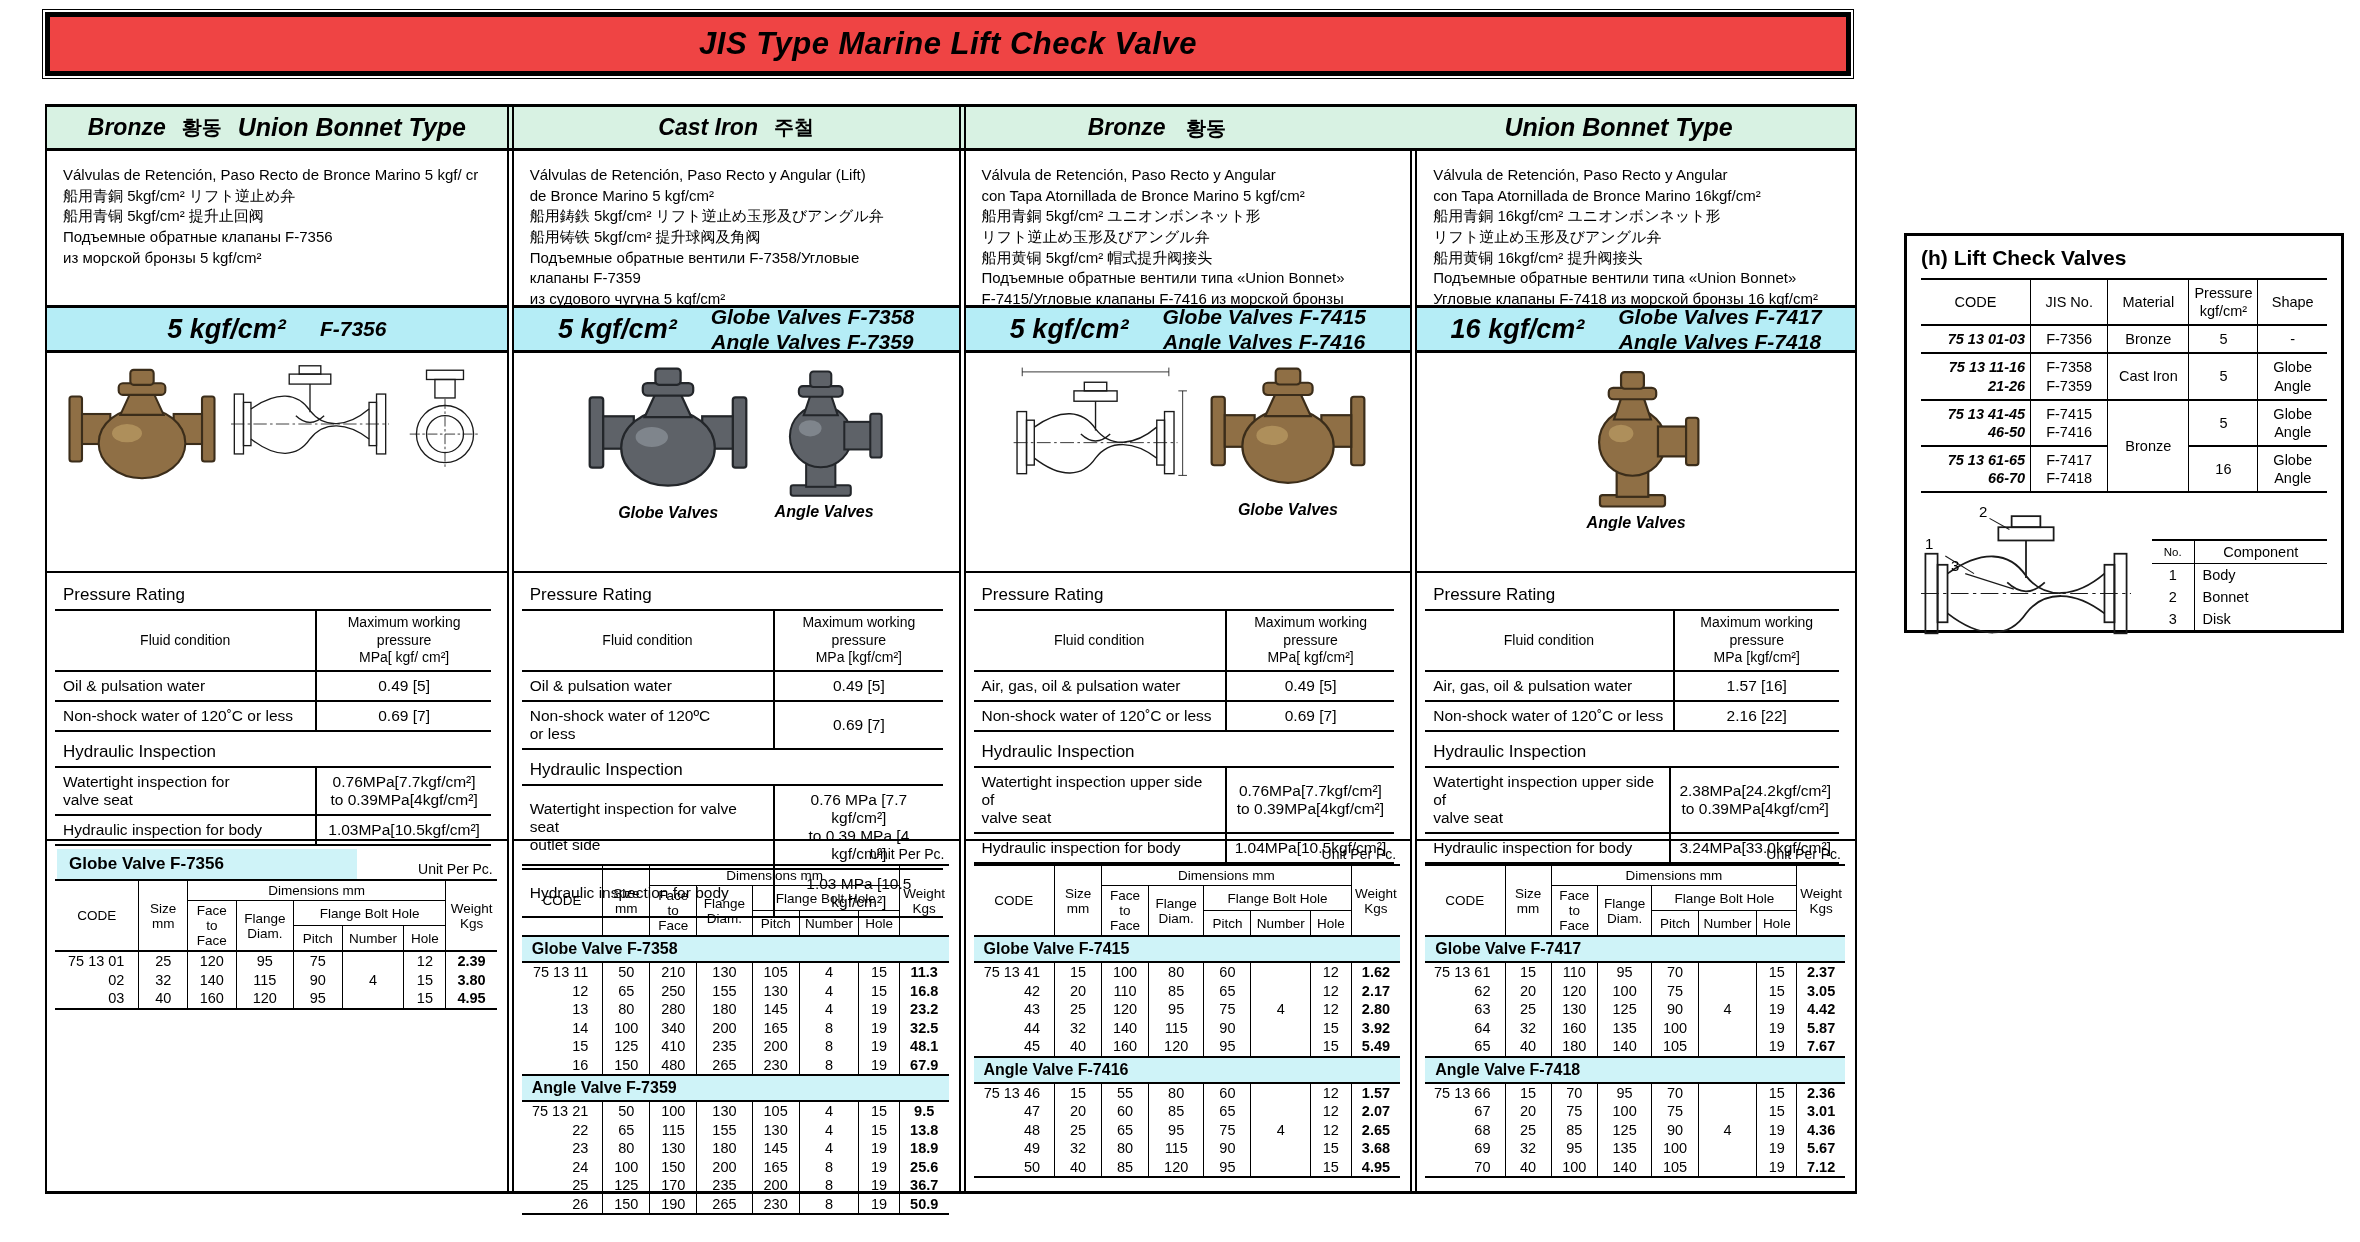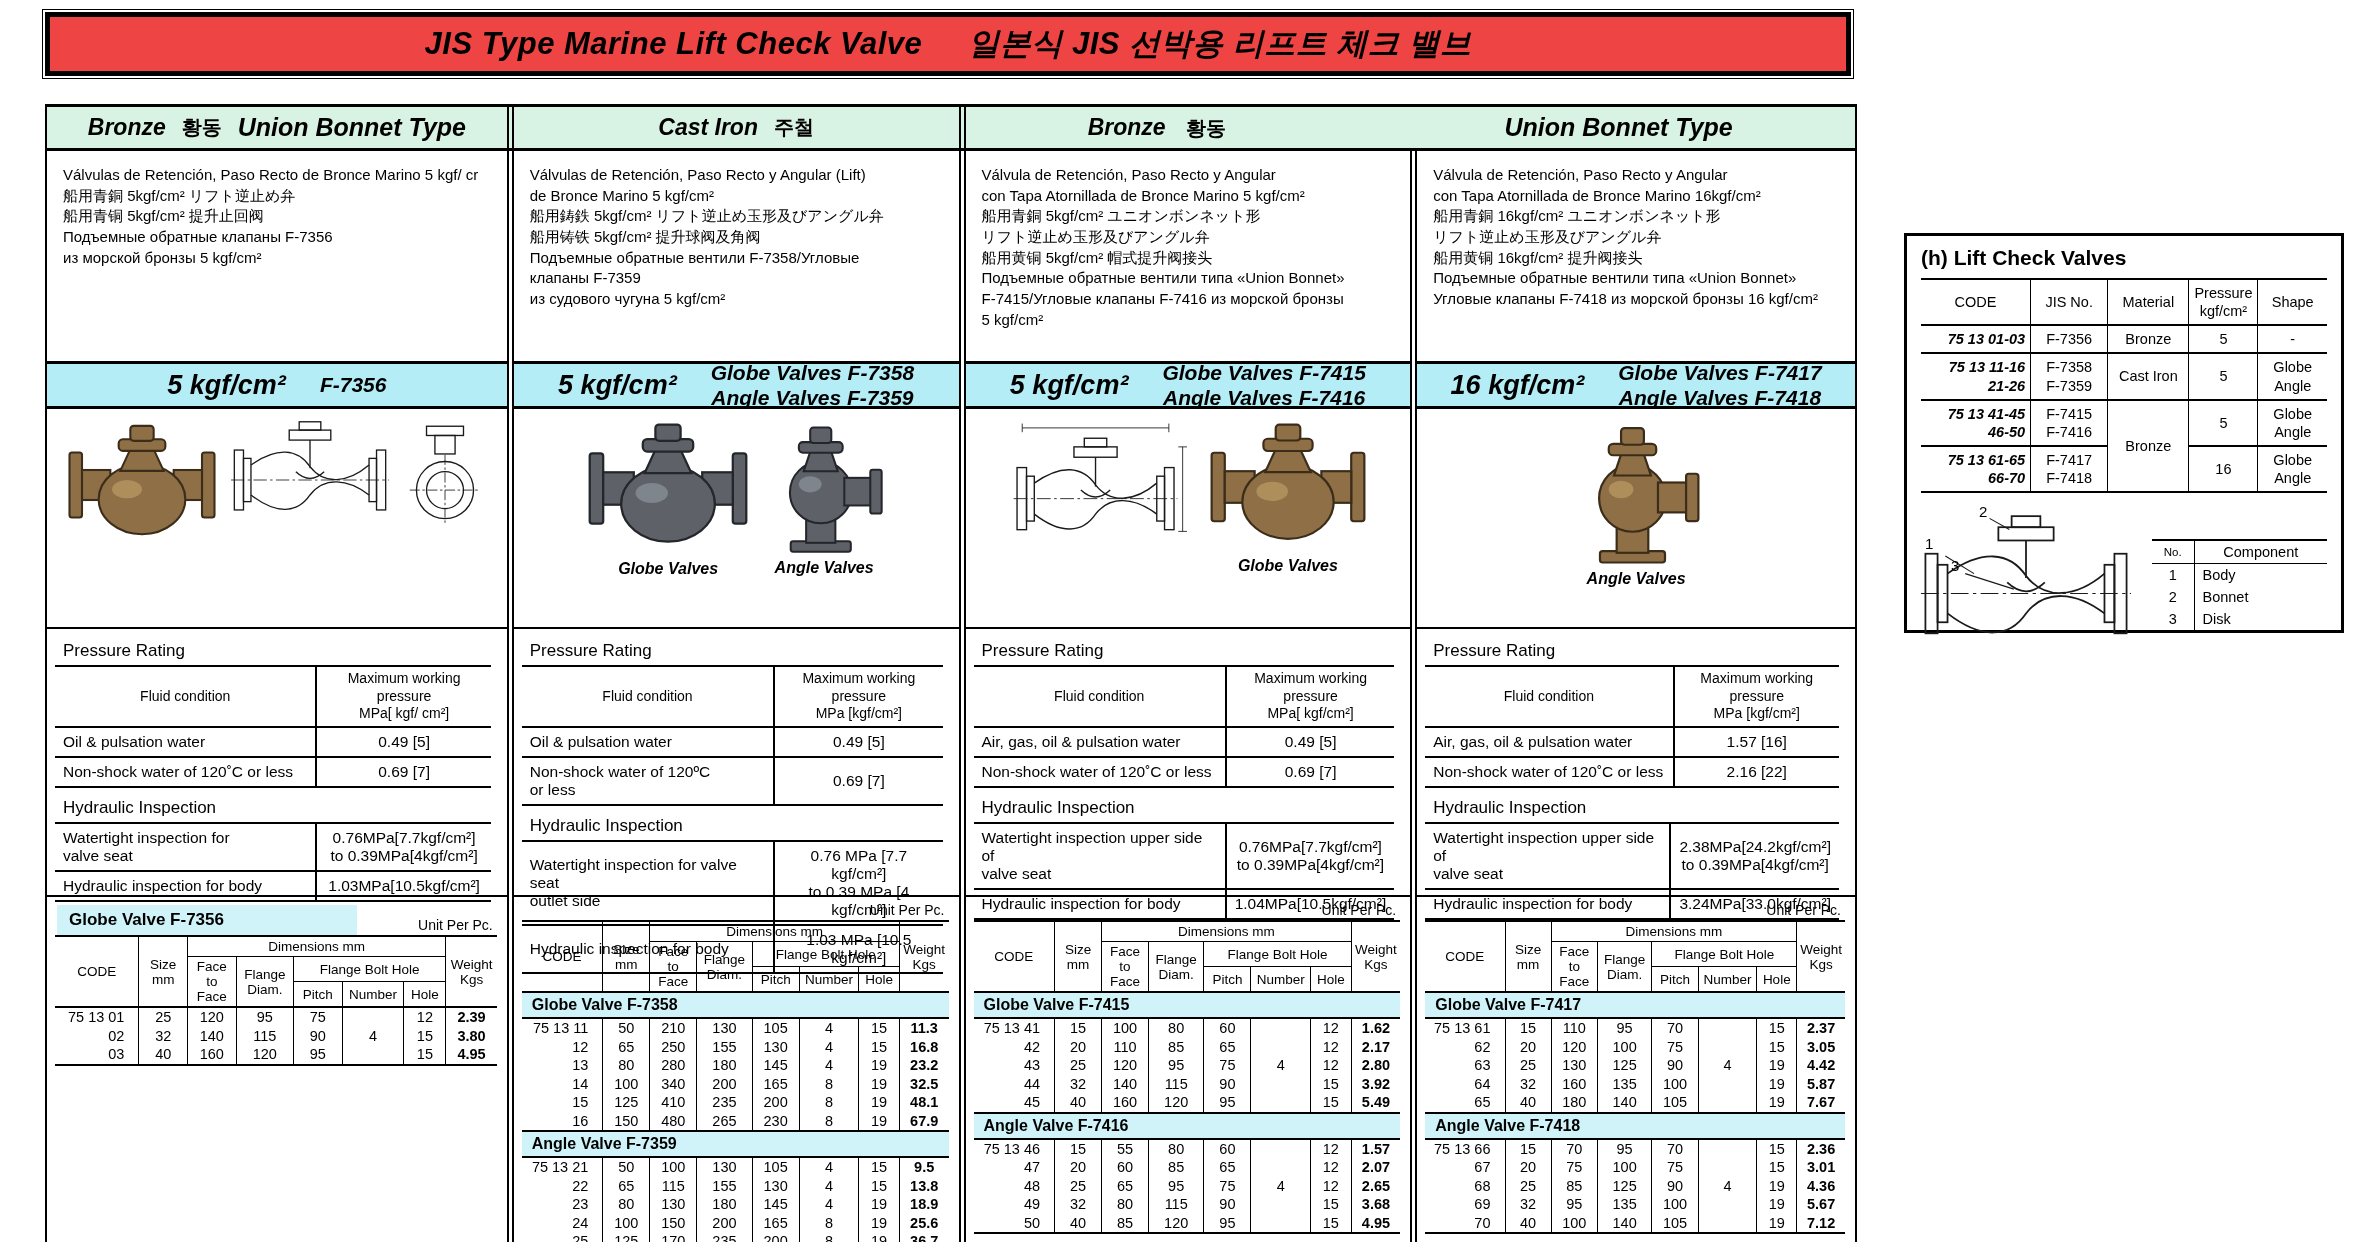--- a/index.html
+++ b/index.html
@@ -22,21 +22,21 @@
   .h-kr  { font-size:20px; font-weight:bold; }
   .h-typ { font-size:25px; font-weight:bold; font-style:italic; }
   .hcell-wide { justify-content:space-around;gap:34px; }
 
   .cols { display:flex; align-items:stretch; }
   .col  { display:flex; flex-direction:column; }
   .col + .col { border-left:7px double #000; }
   .w1 { width:460px; } .w2 { width:452px; } .w3 { width:452px; } .w4 { width:445px; }
   .w12 { width:460px; } .w22 { width:452px; } .w34 { width:897px; }
 
-  .sec-desc { height:210px; padding:14px 8px 0 16px; font-size:15px; line-height:1.38; }
+  .sec-desc { height:154px; padding:14px 8px 0 16px; font-size:15px; line-height:1.38; }
   .sec-desc div { white-space:nowrap; }
 
   .sec-sub { height:48px; background:#B5EDF6; border-top:3px solid #000; border-bottom:3px solid #000;
     display:flex; align-items:center; justify-content:center; gap:34px; }
   .sub-press { font-size:27px; font-weight:bold; font-style:italic; }
   .sub-models { font-size:21px; font-weight:bold; font-style:italic; line-height:1.2; white-space:pre-line; text-align:center; }
 
   .sec-img { height:218px; position:relative; display:flex; align-items:flex-start; justify-content:center; gap:14px; padding-top:12px; }
   .img-box { display:flex; flex-direction:column; align-items:center; }
   .img-label { font-size:16px; font-weight:bold; font-style:italic; margin-top:4px; }
@@ -159,21 +159,20 @@
         <line x1="196" y1="30" x2="196" y2="128"></line>
         <line x1="191" y1="30" x2="201" y2="30"></line>
         <line x1="191" y1="128" x2="201" y2="128"></line>
       </g>
     </g>
   </defs>
 </svg>
 
 <div class="title-bar">
   <span class="title-en">JIS Type  Marine Lift Check Valve</span>
-  <span class="title-kr">일본식 JIS  선박용 리프트 체크 밸브</span>
 </div>
 
 <div class="main">
 
   <div class="hdr-row">
     <div class="hcell w12">
       <span class="h-mat">Bronze</span>
       <span class="h-kr">황동</span>
       <span class="h-typ">Union Bonnet Type</span>
     </div>

